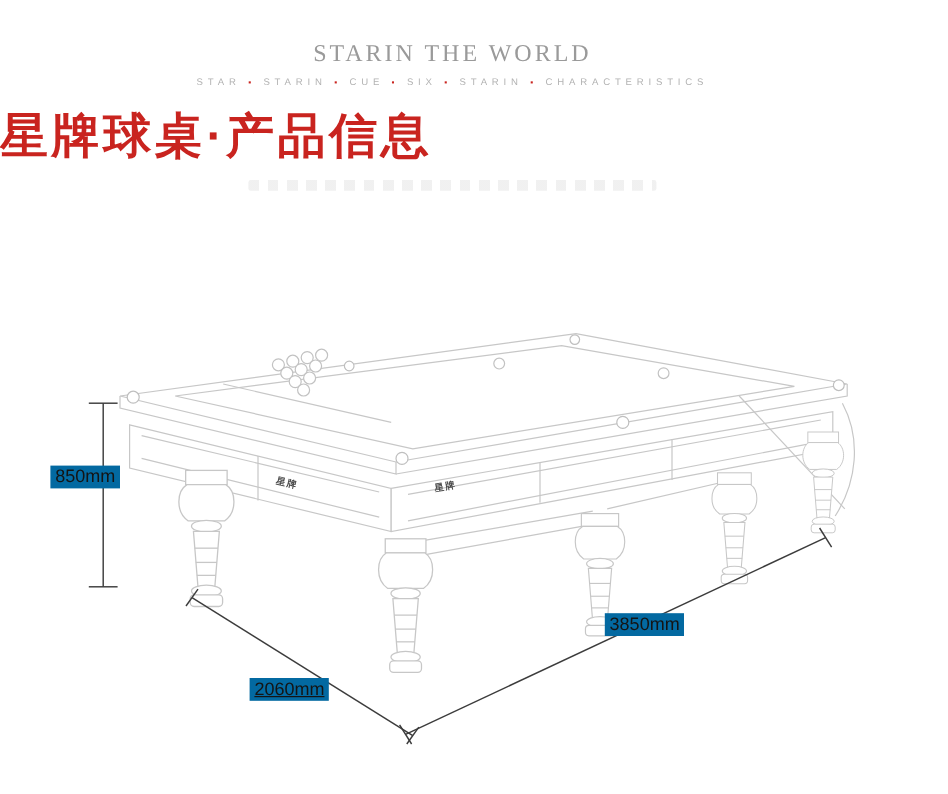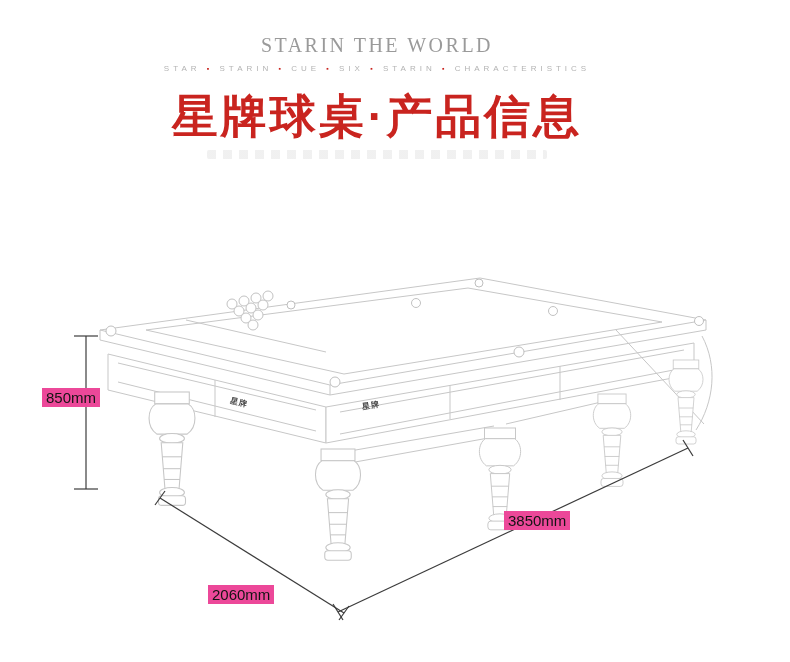--- a/index.html
+++ b/index.html
@@ -17,38 +17,37 @@
   }
   .subtitle {
     position:absolute; top:64px; left:0; right:0;
     text-align:center;
     font-size:8px; letter-spacing:4px; color:#b3b3b3;
     font-family:"Liberation Sans", sans-serif;
   }
   .subtitle .dot { color:#c9241f; font-size:7px; letter-spacing:4px; }
   .title {
     position:absolute; top:86px; left:0; right:0;
-    text-align:center;
-    font-size:46px; font-weight:700; letter-spacing:3px;
+    font-size:40px; font-weight:700; letter-spacing:3px;
     color:#c9241f;
   }
   .watermark {
     position:absolute; top:150px; left:50%; transform:translateX(-50%);
     width:340px; height:9px; opacity:.5; border-radius:2px;
     background:repeating-linear-gradient(90deg,#e2e2e2 0 9px, transparent 9px 16px);
   }
   .diagram { position:absolute; inset:0; }
   svg.sketch { position:absolute; left:0; top:0; }
   .dim {
     position:absolute; font-size:15px; color:#141414;
-    background:#ec4899; padding:1px 4px; white-space:nowrap;
+    background:#0369a1; padding:1px 4px; white-space:nowrap;
   }
   .dim-height { left:42px;  top:388px; }
   .dim-length { left:504px; top:511px;text-align:center; }
-  .dim-width  { left:208px; top:585px; }
+  .dim-width  { left:208px; top:565px;text-decoration:underline; }
   .logo {
     position:absolute; font-size:8px; font-weight:700;
     color:#4a4a4a; letter-spacing:1px; white-space:nowrap;
   }
   .logo-left  { left:230px; top:397px; transform:rotate(13deg); }
   .logo-right { left:362px; top:400px; transform:rotate(-10deg); }
 </style>
 </head>
 <body>
 

